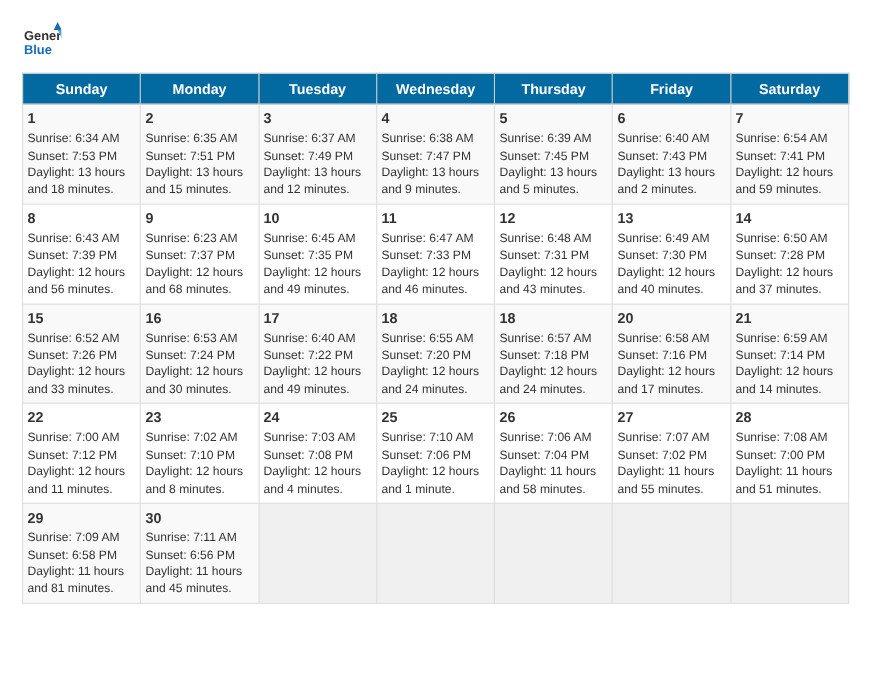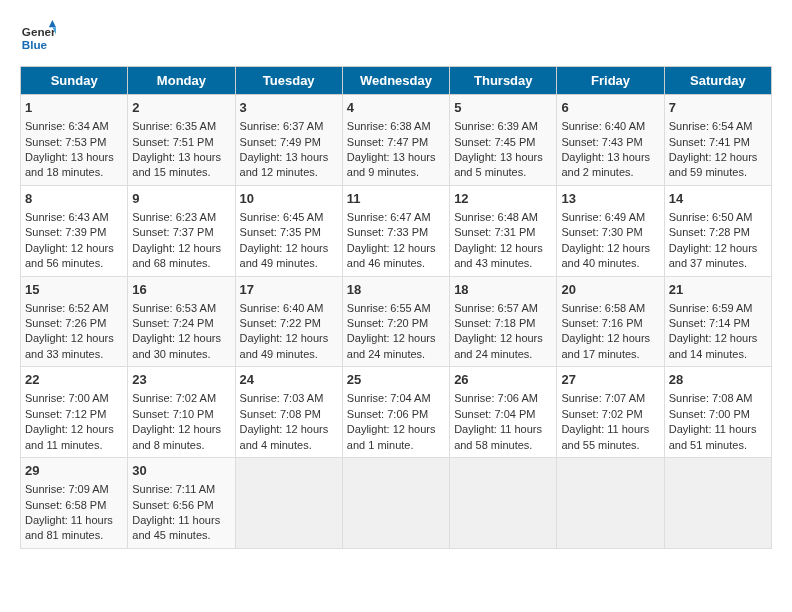--- a/index.html
+++ b/index.html
@@ -275,21 +275,21 @@
         </td>
         <td>
           <span class="day-num">24</span>
           <div>Sunrise: 7:03 AM</div>
           <div>Sunset: 7:08 PM</div>
           <div>Daylight: 12 hours</div>
           <div>and 4 minutes.</div>
         </td>
         <td>
           <span class="day-num">25</span>
-          <div>Sunrise: 7:04 AM</div>
+          <div>Sunrise: 7:10 AM</div>
           <div>Sunset: 7:06 PM</div>
           <div>Daylight: 12 hours</div>
           <div>and 1 minute.</div>
         </td>
         <td>
           <span class="day-num">26</span>
           <div>Sunrise: 7:06 AM</div>
           <div>Sunset: 7:04 PM</div>
           <div>Daylight: 11 hours</div>
           <div>and 58 minutes.</div>

